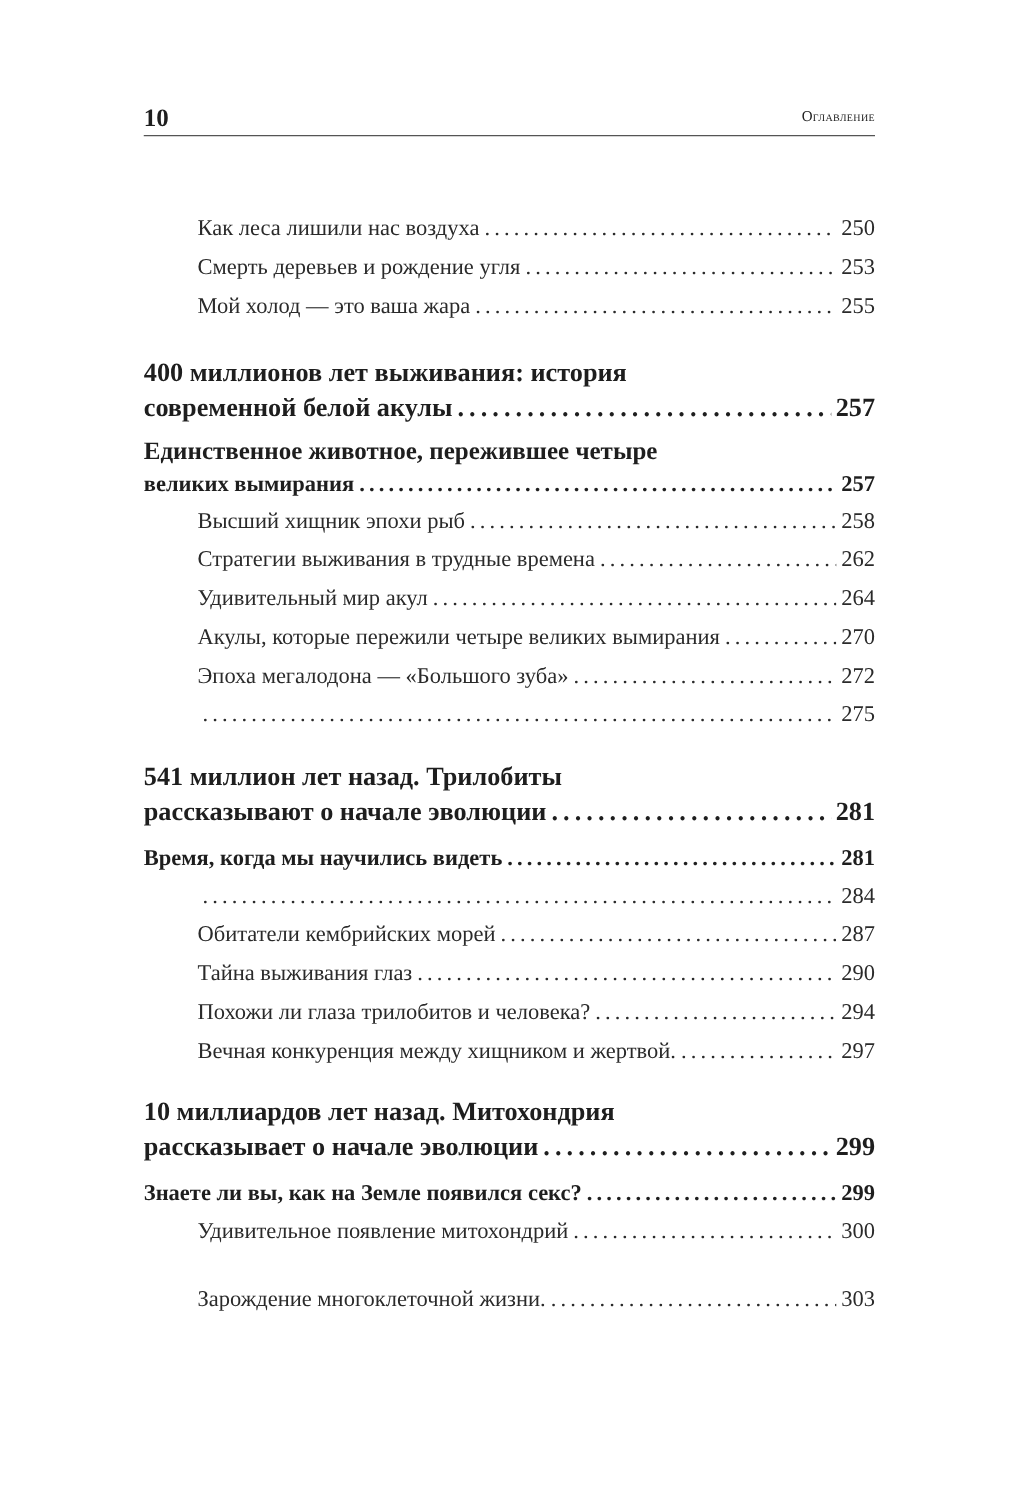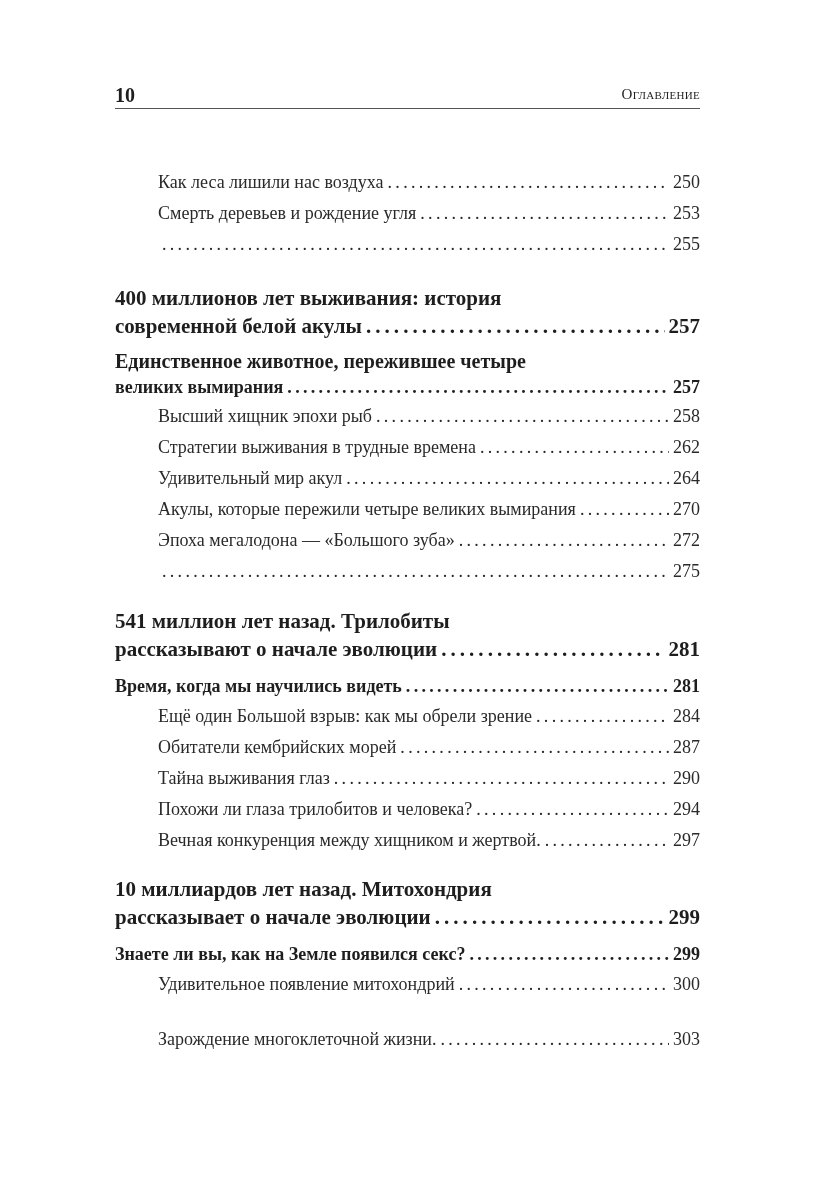--- a/index.html
+++ b/index.html
@@ -18,21 +18,21 @@
       text-align: center;
     }
     .page-num {
       position: absolute; left: 0; top: 0;
       font-family: "Liberation Serif", serif;
       font-weight: bold; font-size: 20px;
     }
     .running-head {
       position: absolute; right: 0; top: 2px;
       font-family: "Liberation Serif", serif;
-      font-size: 15px; font-variant: small-caps; letter-spacing: 0.3px;
+      font-size: 12px; font-variant: small-caps; letter-spacing: 0.3px;
     }
     .toc { position: absolute; left: 0; top: 0; width: 817px; }
     .entry {
       position: absolute;
       display: flex; align-items: center;
       font-family: "Liberation Serif", serif;
       white-space: nowrap;
     }
     .entry .title { flex: 0 0 auto; }
     .entry .leader {
@@ -82,20 +82,21 @@
     <span class="title">Как леса лишили нас воздуха</span>
       <span class="leader"></span>
       <span class="page">250</span>
   </div>
   <div class="entry sub" style="top:203px">
     <span class="title">Смерть деревьев и рождение угля</span>
       <span class="leader"></span>
       <span class="page">253</span>
   </div>
   <div class="entry sub" style="top:234px">
+    <span class="title">Мой холод — это ваша жара</span>
       <span class="leader"></span>
       <span class="page">255</span>
   </div>
 
   <div class="chap-line1" style="top:286px">400 миллионов лет выживания: история</div>
   <div class="entry chap" style="top:314px">
     <span class="title">современной белой акулы</span>
       <span class="leader"></span>
       <span class="page">257</span>
   </div>
@@ -144,21 +145,20 @@
       <span class="page">281</span>
   </div>
 
   <div class="entry sec" style="top:676px">
     <span class="title">Время, когда мы научились видеть</span>
       <span class="leader"></span>
       <span class="page">281</span>
   </div>
 
   <div class="entry sub" style="top:706px">
-    <span class="title">Ещё один Большой взрыв: как мы обрели зрение</span>
       <span class="leader"></span>
       <span class="page">284</span>
   </div>
   <div class="entry sub" style="top:737px">
     <span class="title">Обитатели кембрийских морей</span>
       <span class="leader"></span>
       <span class="page">287</span>
   </div>
   <div class="entry sub" style="top:768px">
     <span class="title">Тайна выживания глаз</span>

